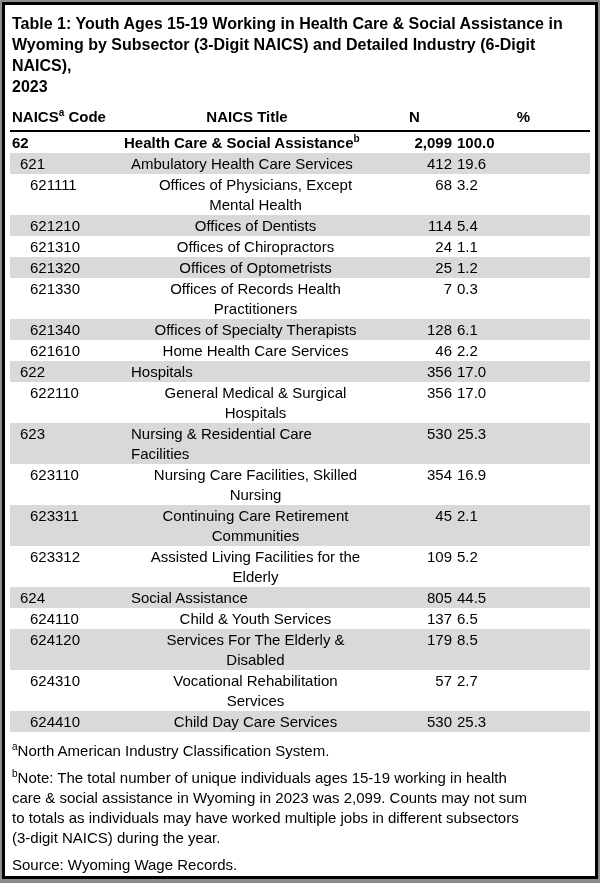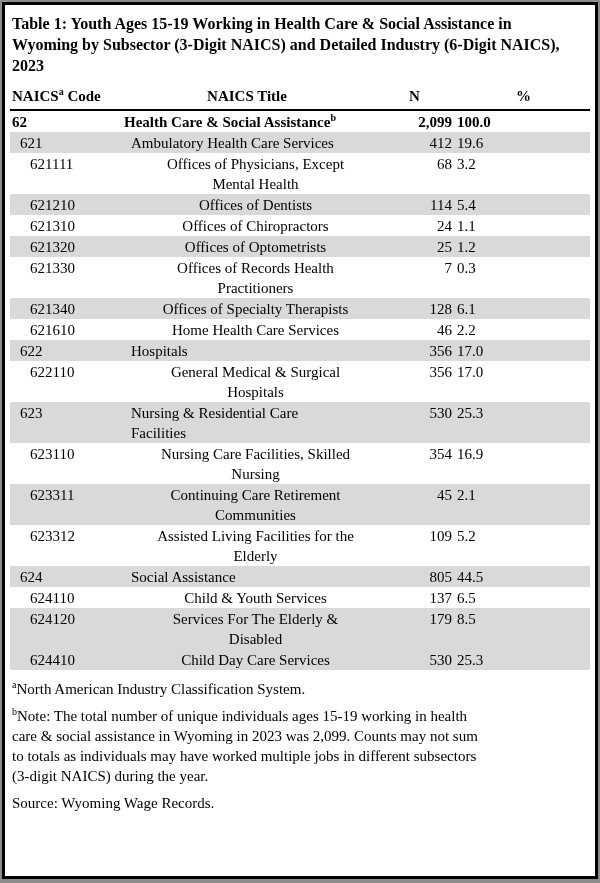--- a/index.html
+++ b/index.html
@@ -7,21 +7,21 @@
     width:600px;height:883px;box-sizing:border-box;
     background:var(--frame,#8c8c8c);
     padding:2px 2px 4px 2px;
   }
   .inner{
     width:100%;height:100%;box-sizing:border-box;
     background:var(--bg,#ffffff);
     border:3px solid var(--border,#000000);
     padding:8px 5px 2px 5px;
     overflow:hidden;
-    font-family:Liberation Serif, serif;
+    font-family:Liberation Sans, sans-serif;
     color:var(--text,#000000);
   }
   .title{
     font-weight:bold;font-size:16px;line-height:21px;
     white-space:pre-line;margin:0 0 8px 2px;
   }
   table.naics{
     border-collapse:collapse;table-layout:fixed;width:580px;
   }
   th{
@@ -188,20 +188,27 @@
             <td class="td-n">137</td>
             <td class="td-pct">6.5</td>
           </tr>
           <tr class="lvl2 shaded">
             <td class="td-code">624120</td>
             <td class="td-title"><span>Services For The Elderly &amp;
 Disabled</span></td>
             <td class="td-n">179</td>
             <td class="td-pct">8.5</td>
           </tr>
+          <tr class="lvl2">
+            <td class="td-code">624310</td>
+            <td class="td-title"><span>Vocational Rehabilitation
+Services</span></td>
+            <td class="td-n">57</td>
+            <td class="td-pct">2.7</td>
+          </tr>
           <tr class="lvl2 shaded">
             <td class="td-code">624410</td>
             <td class="td-title"><span>Child Day Care Services</span></td>
             <td class="td-n">530</td>
             <td class="td-pct">25.3</td>
           </tr>
         </tbody>
     </table>
 
     <div class="footnotes" id="footnotes">

